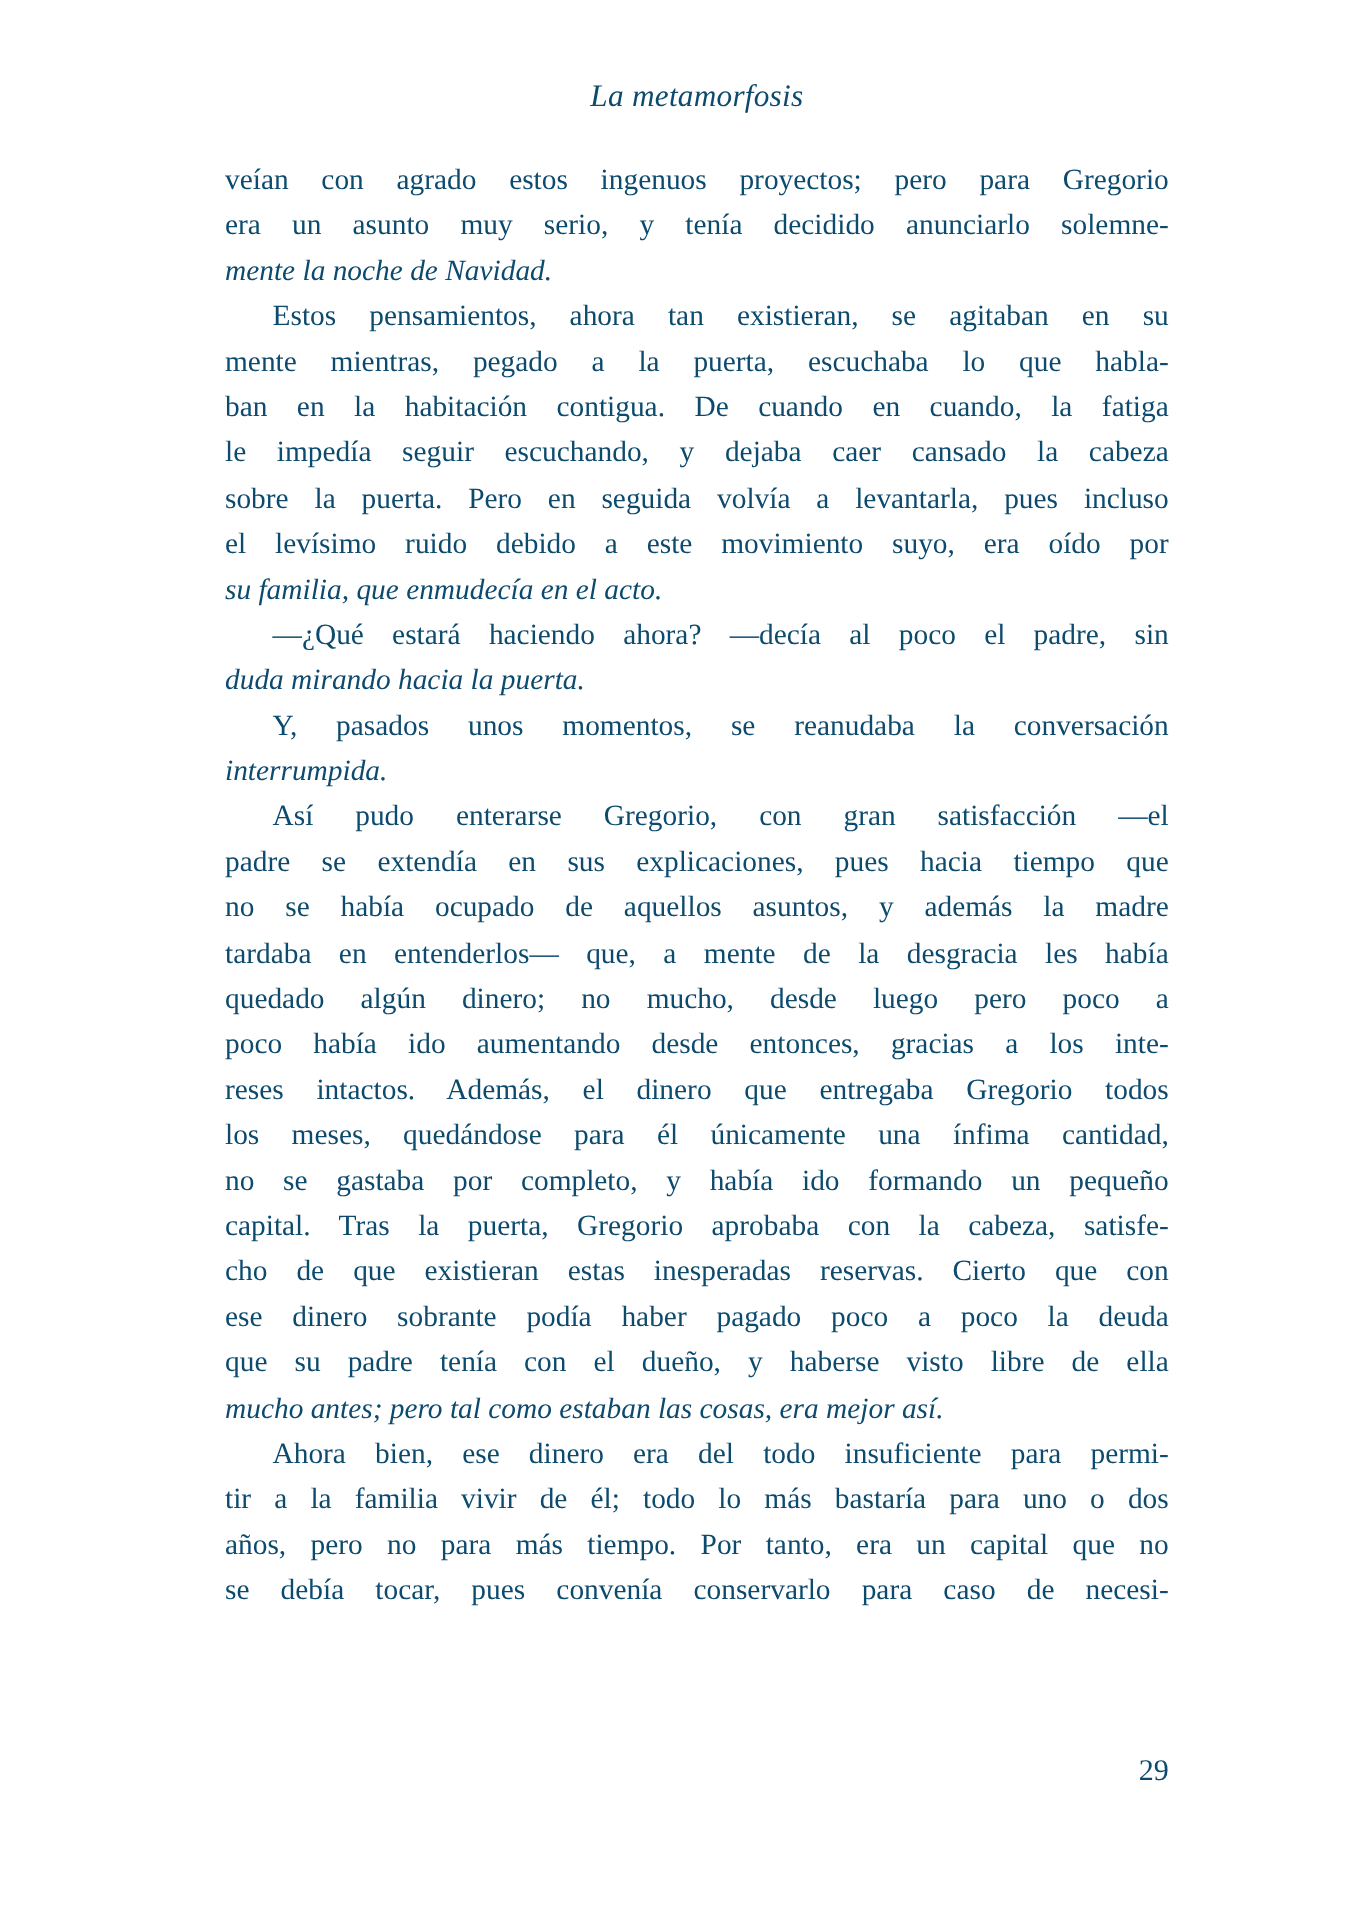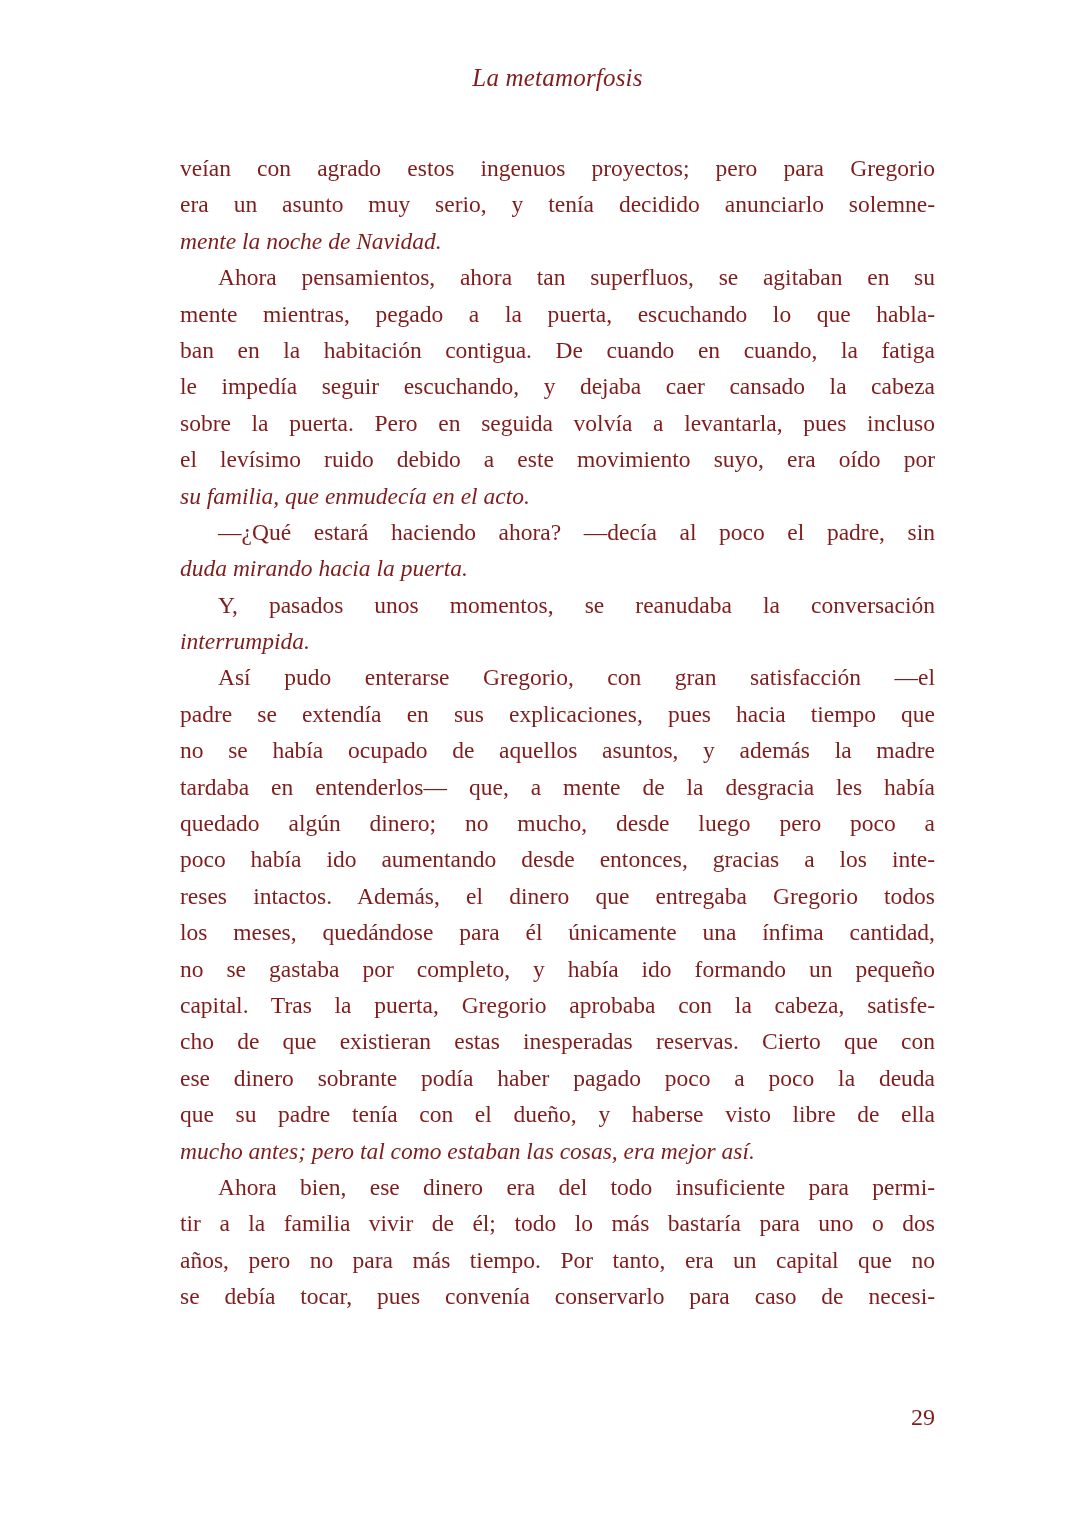--- a/index.html
+++ b/index.html
@@ -6,36 +6,36 @@
     margin: 0;
     padding: 0;
     background: #ffffff;
   }
   .page {
     position: relative;
     width: 1080px;
     height: 1532px;
     background: #ffffff;
     font-family: "Liberation Serif", serif;
-    color: #7f1d1d;
+    color: #0c4a6e;
     overflow: hidden;
   }
   .running-header {
     position: absolute;
     top: 64px;
     left: 180px;
     width: 755px;
     text-align: center;
     font-style: italic;
     font-size: 25px;
     letter-spacing: 0.2px;
   }
   .text-block {
     position: absolute;
-    top: 150px;
+    top: 126px;
     left: 180px;
     width: 755px;
     font-size: 23.5px;
   }
   .para {
     margin: 0;
     padding: 0;
   }
   .line {
     line-height: 36.4px;
@@ -66,22 +66,22 @@
 <div class="page">
   <div class="running-header">La metamorfosis</div>
 
   <div class="text-block">
       <div class="para">
         <div class="line">veían con agrado estos ingenuos proyectos; pero para Gregorio</div>
         <div class="line">era un asunto muy serio, y tenía decidido anunciarlo solemne-</div>
         <div class="line last">mente la noche de Navidad.</div>
       </div>
       <div class="para">
-        <div class="line indent">Ahora pensamientos, ahora tan superfluos, se agitaban en su</div>
-        <div class="line">mente mientras, pegado a la puerta, escuchando lo que habla-</div>
+        <div class="line indent">Estos pensamientos, ahora tan existieran, se agitaban en su</div>
+        <div class="line">mente mientras, pegado a la puerta, escuchaba lo que habla-</div>
         <div class="line">ban en la habitación contigua. De cuando en cuando, la fatiga</div>
         <div class="line">le impedía seguir escuchando, y dejaba caer cansado la cabeza</div>
         <div class="line">sobre la puerta. Pero en seguida volvía a levantarla, pues incluso</div>
         <div class="line">el levísimo ruido debido a este movimiento suyo, era oído por</div>
         <div class="line last">su familia, que enmudecía en el acto.</div>
       </div>
       <div class="para">
         <div class="line indent">—¿Qué estará haciendo ahora? —decía al poco el padre, sin</div>
         <div class="line last">duda mirando hacia la puerta.</div>
       </div>

